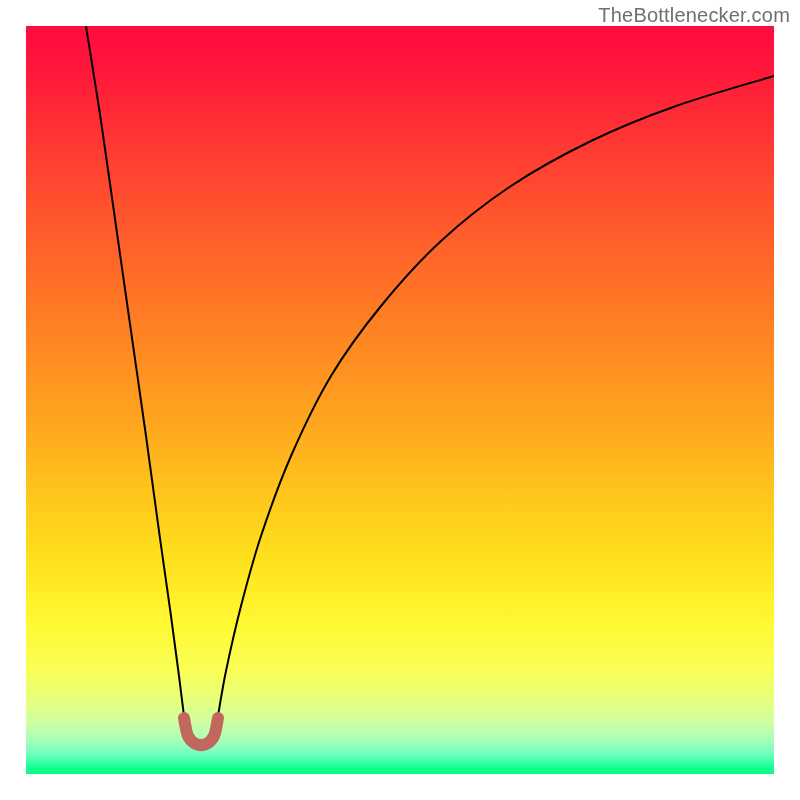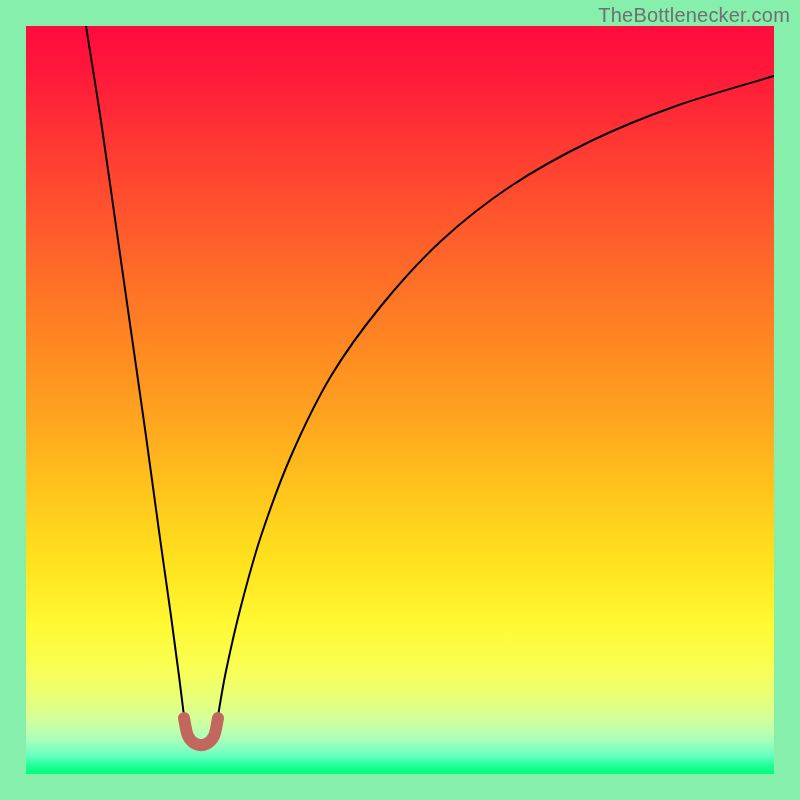--- a/index.html
+++ b/index.html
@@ -7,21 +7,21 @@
     padding: 0;
     width: 800px;
     height: 800px;
     overflow: hidden;
     background: #000;
     font-family: Arial, Helvetica, sans-serif;
   }
   .frame {
     position: absolute;
     inset: 0;
-    background: #86efac;
+    background: #ffffff;
   }
   .plot-area {
     position: absolute;
     left: 26px;
     top: 26px;
     width: 748px;
     height: 748px;
     background: linear-gradient(to bottom,
       #ff0b3e 0%,
       #ff183a 6%,

